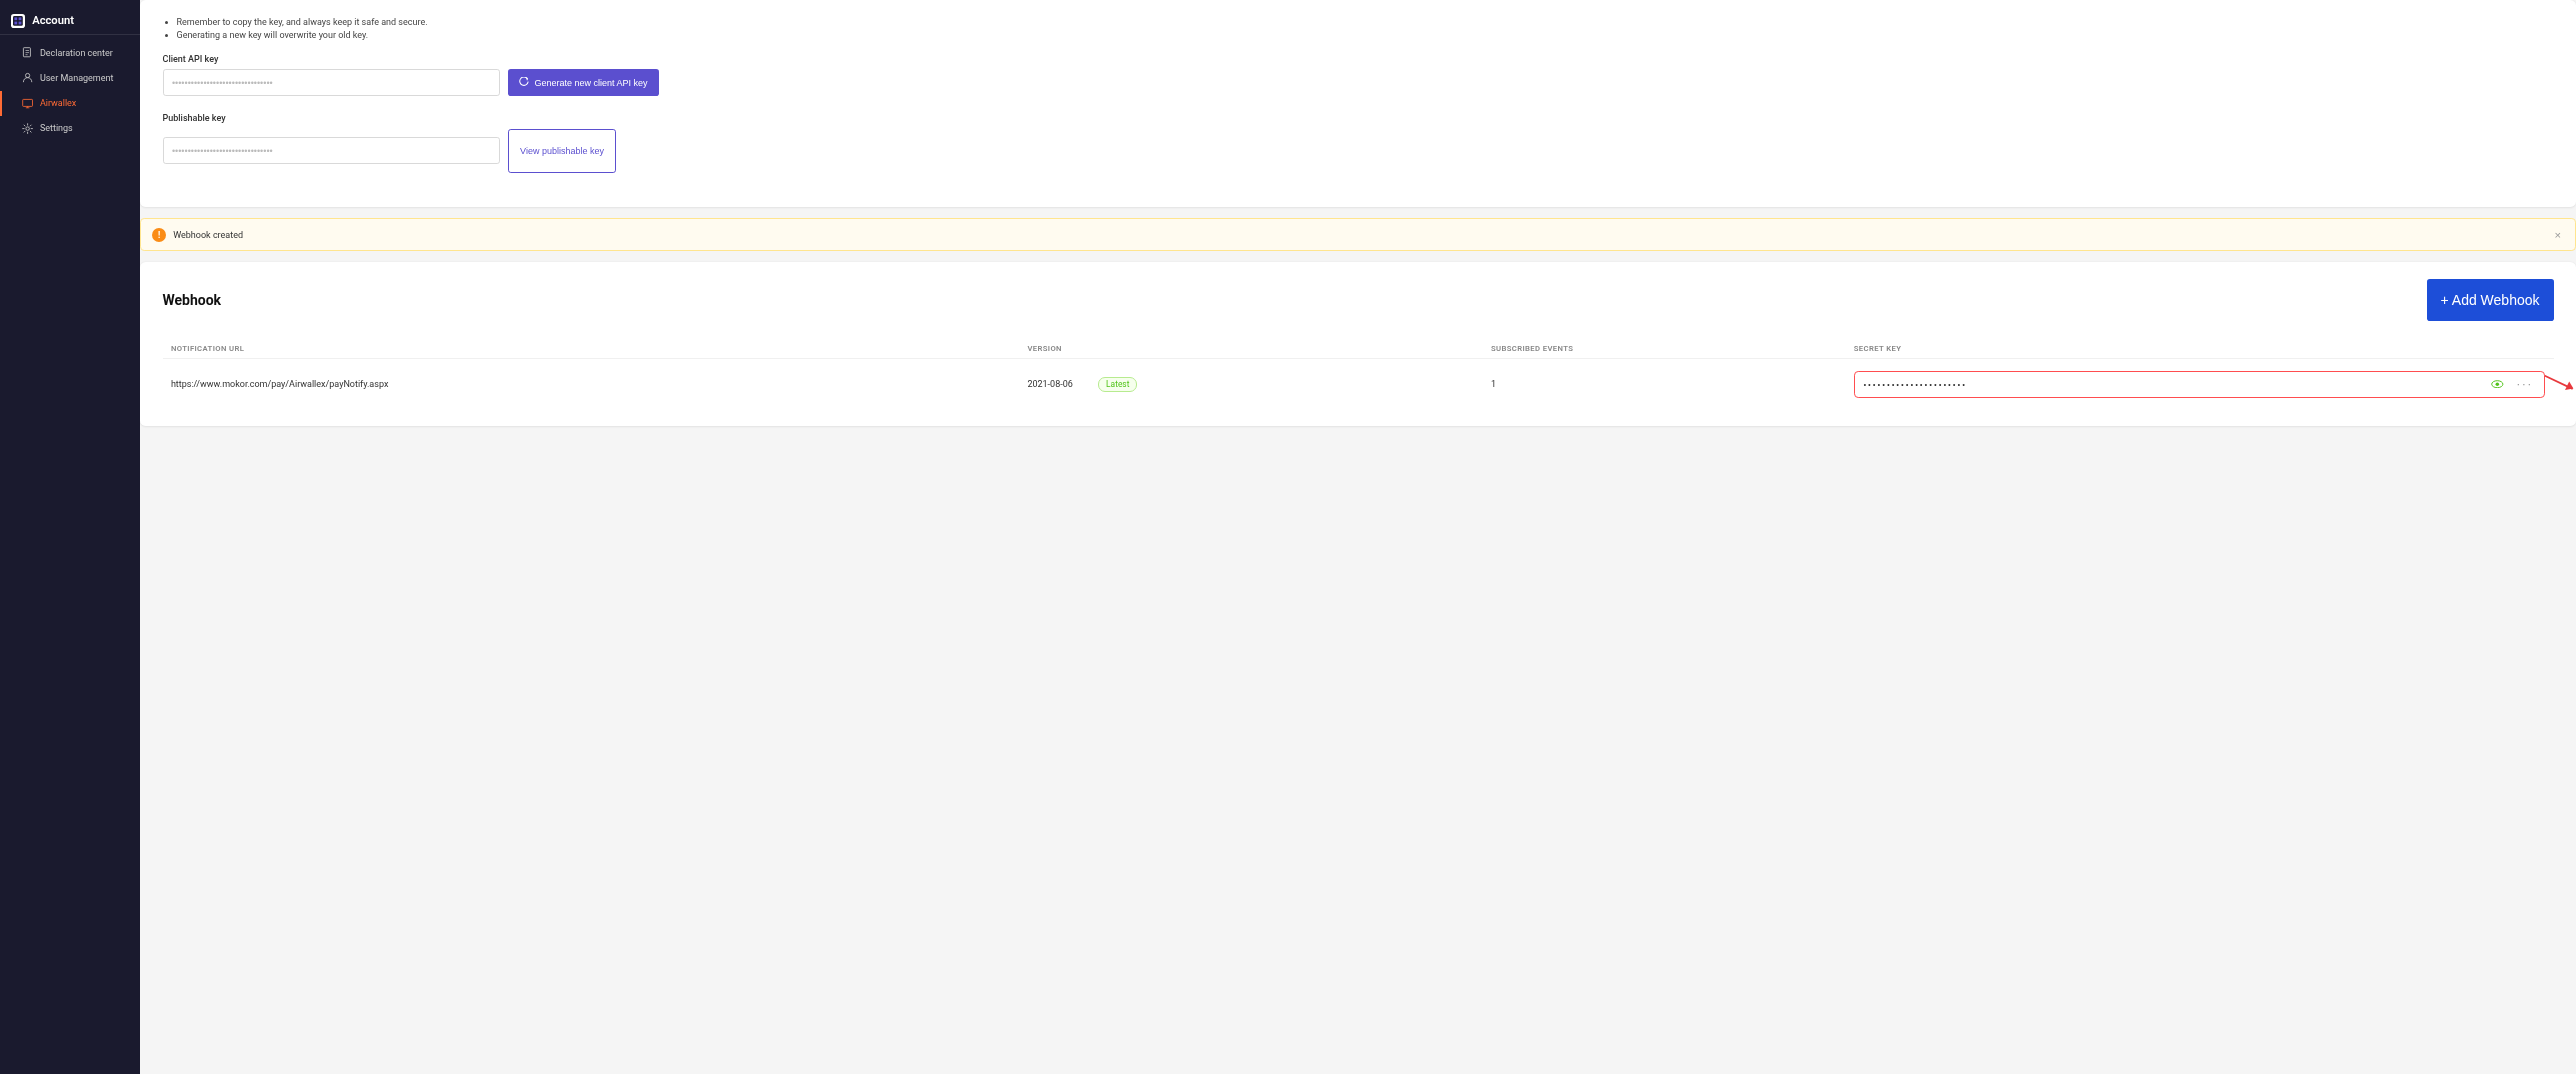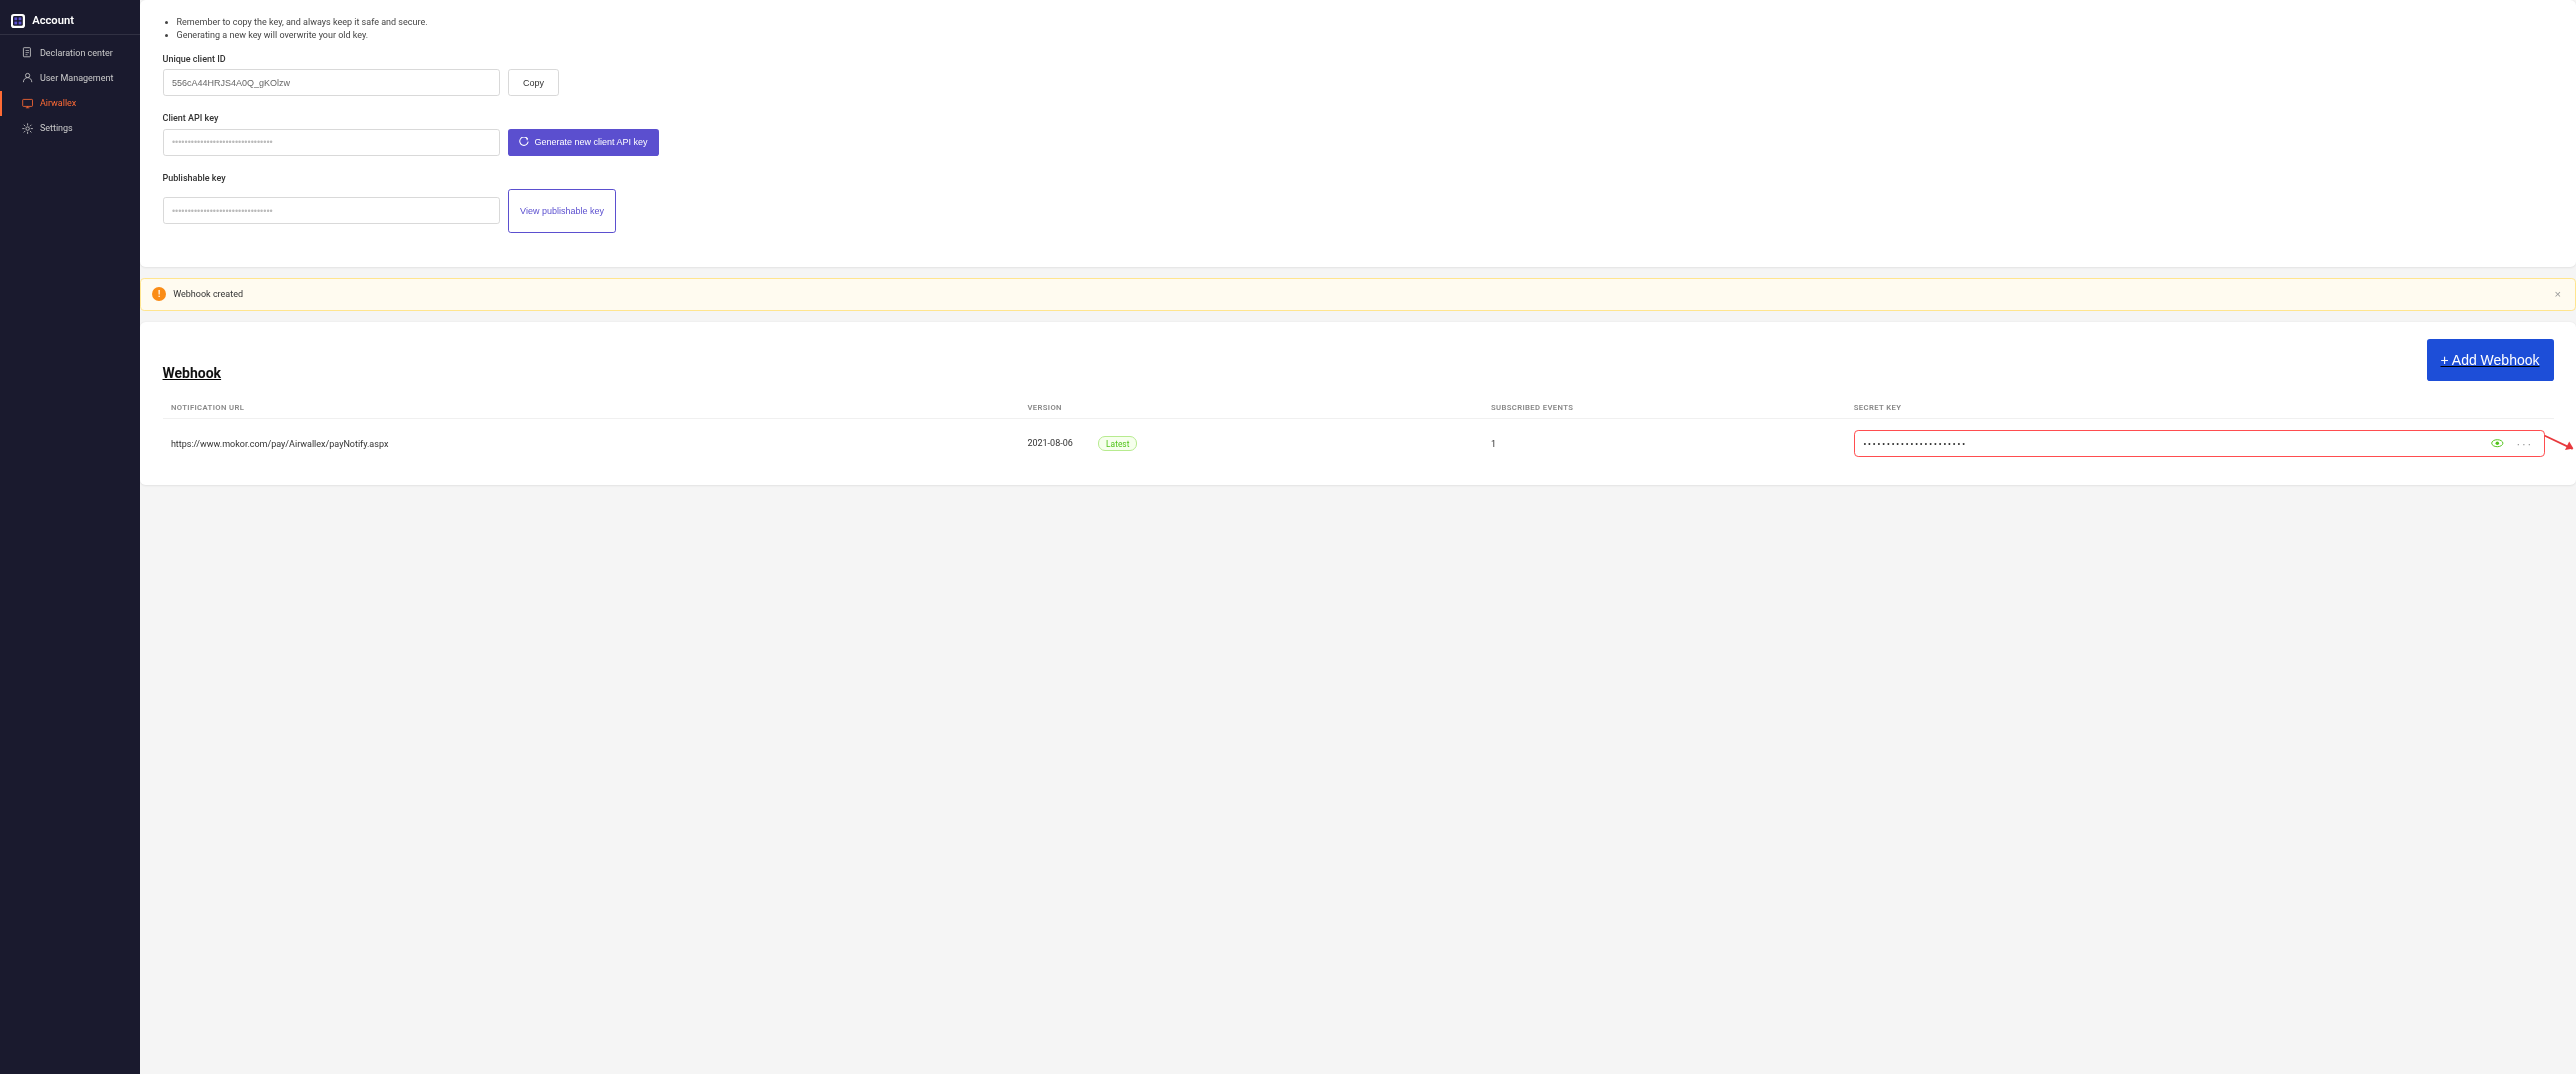--- a/index.html
+++ b/index.html
@@ -197,24 +197,23 @@
 
     
     .webhook-card {
       background: #fff;
       border-radius: 5.6px;
       padding: 17px 22.5px;
       box-shadow: 0 0.7px 2.1px rgba(0,0,0,0.08);
     }
     .webhook-header {
       display: flex;
-      align-items: flex-end;
+      align-items: center;
       justify-content: space-between;
       margin-bottom: 17px;
-      text-decoration: underline;
     }
     .webhook-title {
       font-size: 14px;
       font-weight: 700;
       color: #111;
     }
     .btn-add-webhook {
       height: 42px;
       padding: 0 14px;
       border: none;
@@ -372,27 +371,20 @@
   <div class="content">
 
     <div class="card">
       <div class="notice-list">
         <ul>
           <li>Remember to copy the key, and always keep it safe and secure.</li>
           <li>Generating a new key will overwrite your old key.</li>
         </ul>
       </div>
 
-      <div class="field-row">
-        <div class="field-label">Unique client ID</div>
-        <div class="field-input-row">
-          <input class="field-input" type="text" value="556cA44HRJS4A0Q_gKOlzw" readonly="" style="">
-          <button class="btn-copy">Copy</button>
-        </div>
-      </div>
 
       <div class="field-row">
         <div class="field-label">Client API key</div>
         <div class="field-input-row">
           <input class="field-input" type="password" placeholder="••••••••••••••••••••••••••••••••" readonly="" style="">
           <button class="btn-generate">
             <span style="display:inline-block;">
               <svg width="9.8" height="9.8" viewBox="0 0 14 14" fill="none" xmlns="http://www.w3.org/2000/svg">
                 <path d="M12 2.5A6 6 0 1 0 13 7" stroke="#fff" stroke-width="1.5" stroke-linecap="round"></path>
                 <polyline points="10,1 13,2.5 11.5,5.5" fill="#fff"></polyline>

